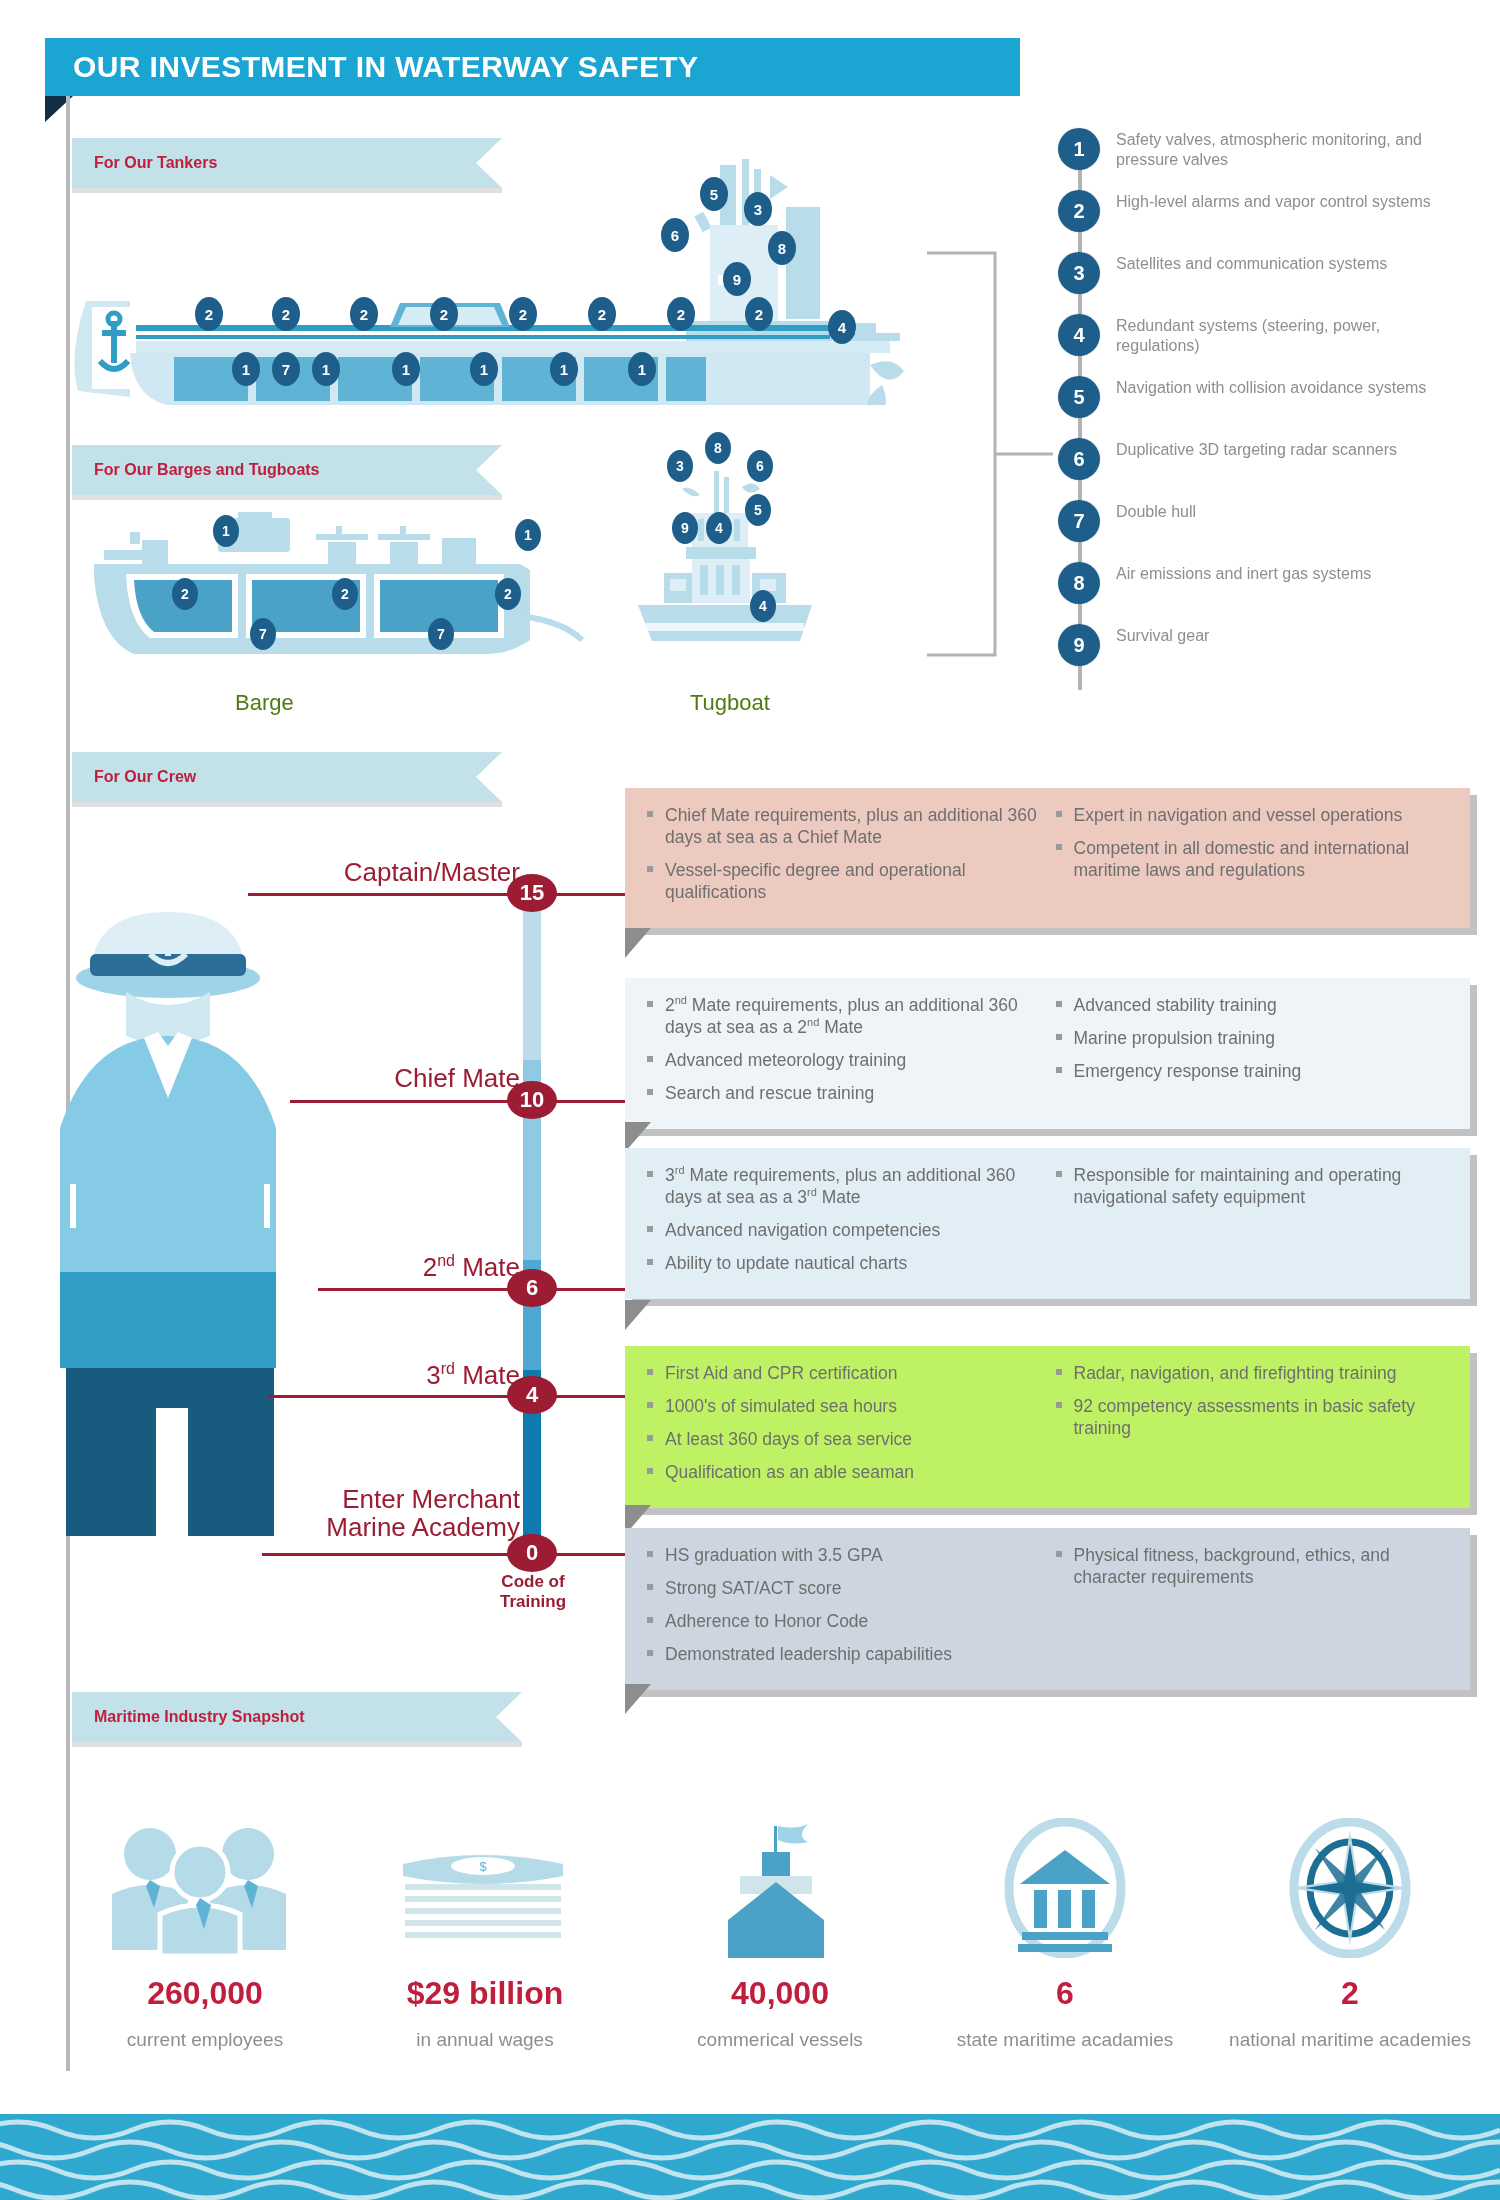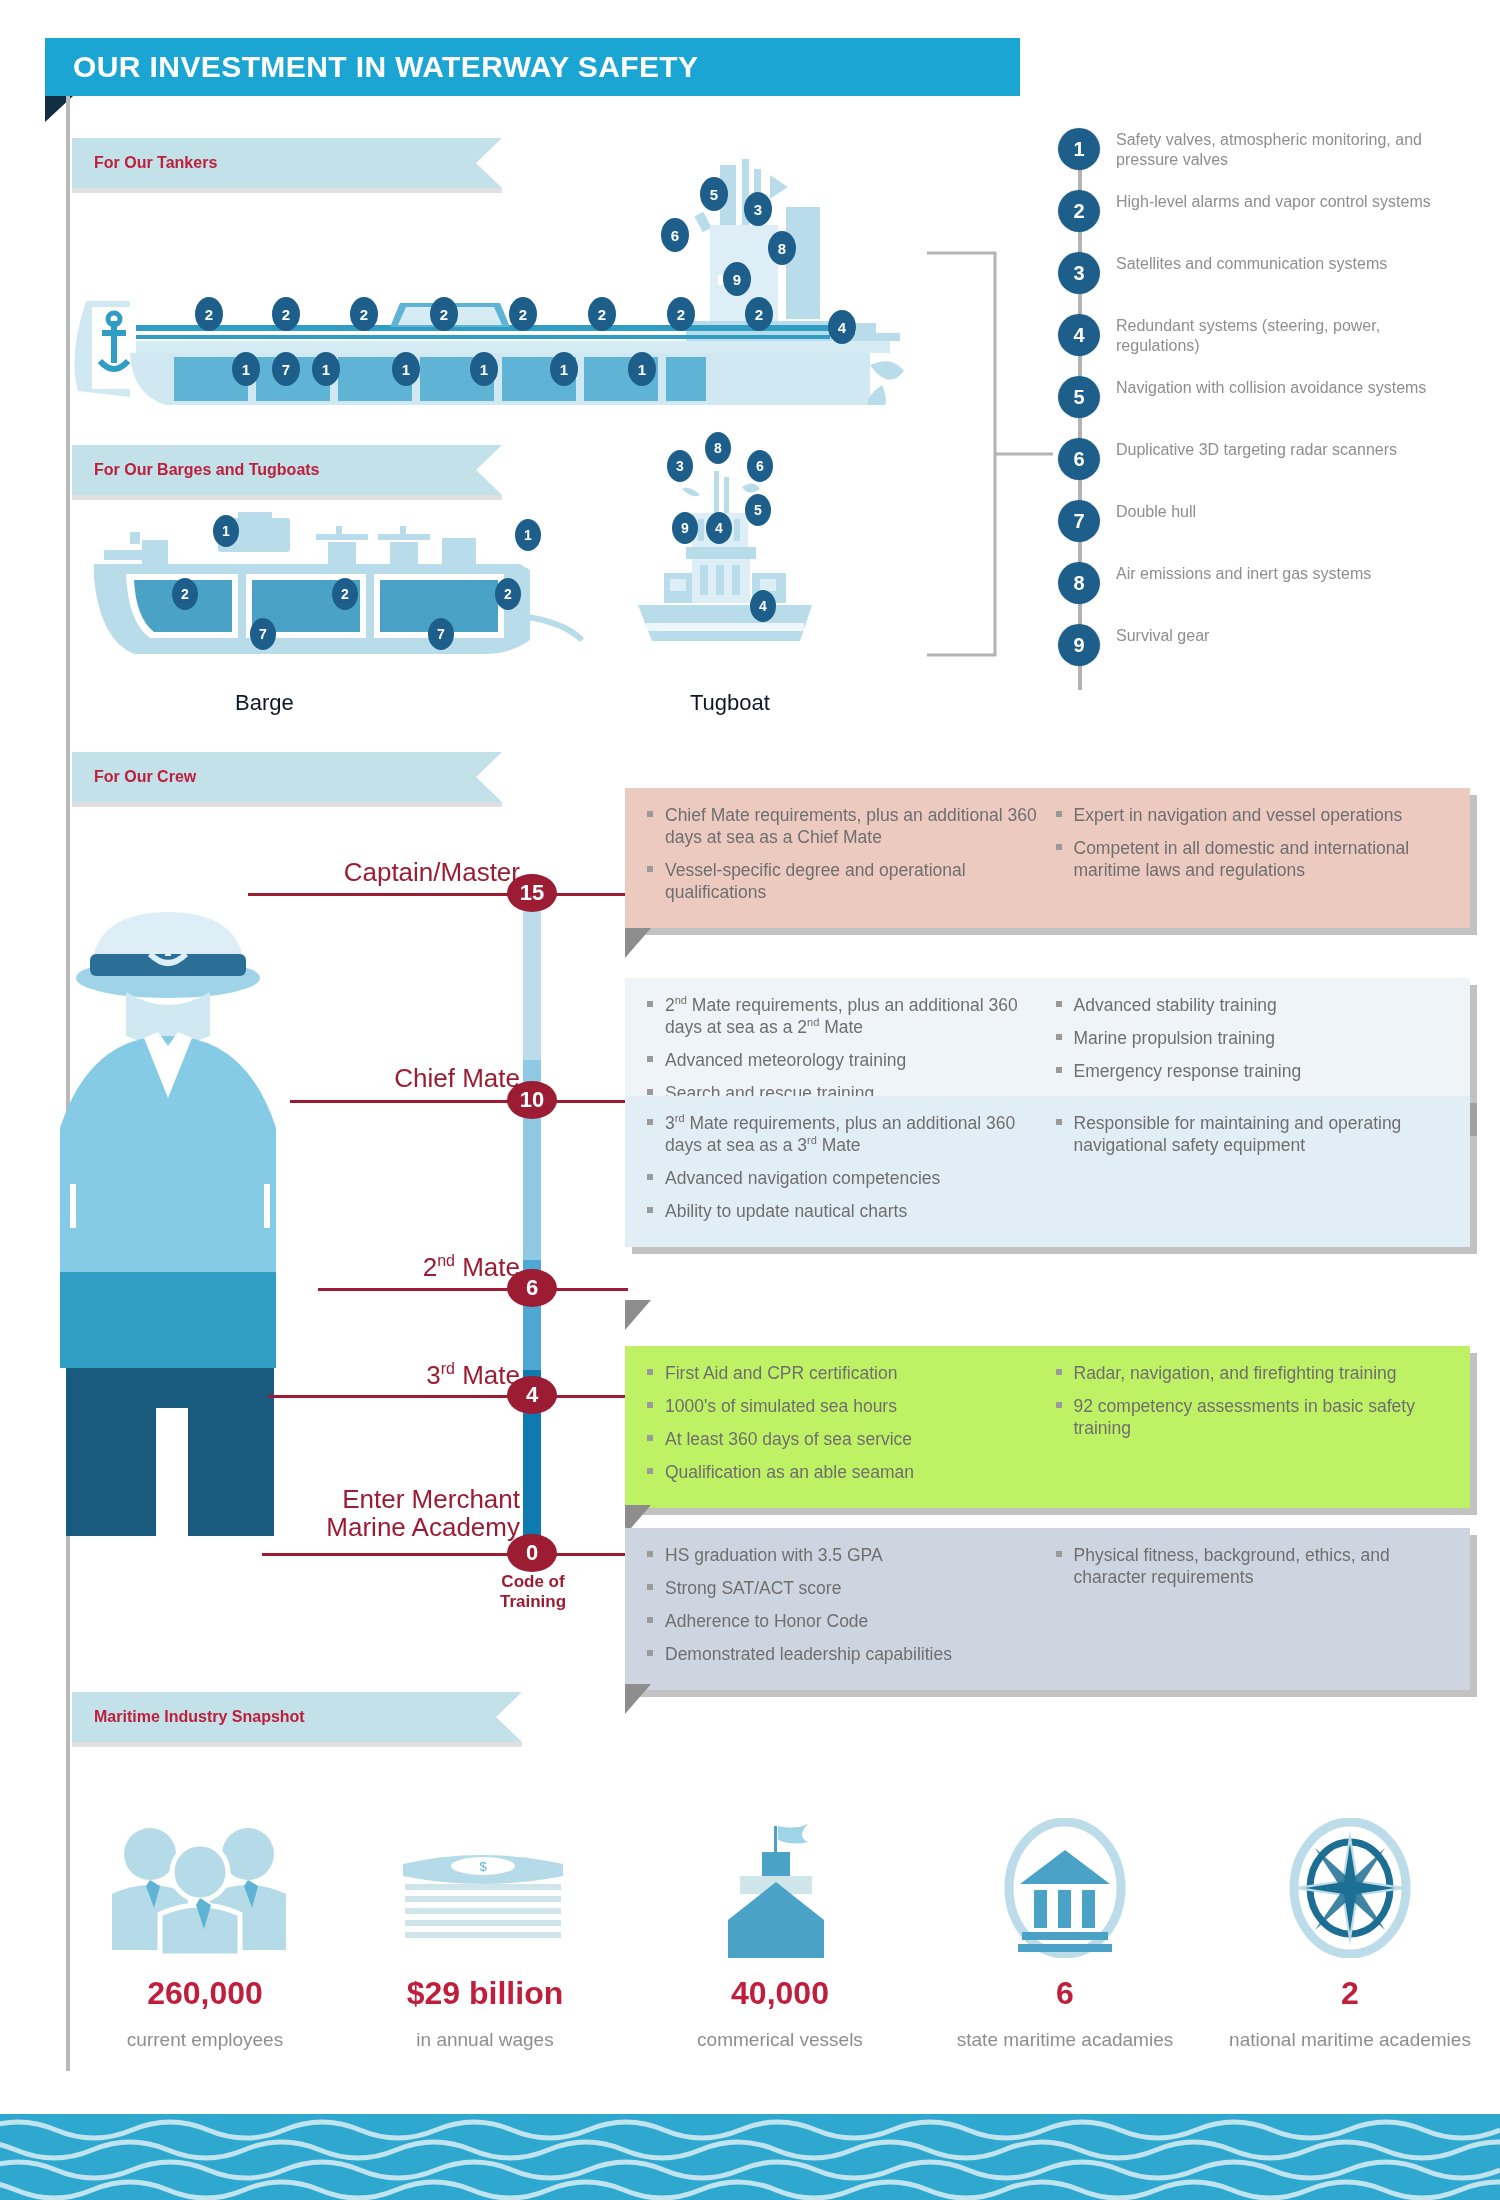--- a/index.html
+++ b/index.html
@@ -72,21 +72,21 @@
   
   .marker{
     position:absolute; width:28px;height:34px;border-radius:50%;
     background:#1d5f8a; color:#fff; font-size:15px; font-weight:bold;
     display:flex;align-items:center;justify-content:center;
     z-index:5;
   }
   .marker.sm{ width:26px;height:32px;font-size:14px; }
   
   .vessel-label{
-    position:absolute; color:#0f172a; font-size:22px;
+    position:absolute; color:#4d7c0f; font-size:22px;
   }
   .tl-row-line{
     position:absolute; height:3px; background:#9b1c33;
   }
   .tl-node{
     position:absolute; width:50px;height:38px;border-radius:50%;
     background:#9b1c33;color:#fff;font-weight:bold;font-size:22px;
     display:flex;align-items:center;justify-content:center; z-index:6;
   }
   .tl-label{
@@ -412,21 +412,21 @@
   </ul>
     </div>
 </div>
 <div class="box-tail" style="left:625px;top:1122px;"></div>
 
 <div class="tl-row-line" style="left:318px;top:1288px;width:210px;"></div>
 <div class="tl-row-line" style="left:556px;top:1288px;width:72px;"></div>
 <div class="tl-node" style="left:507px;top:1269px;">6</div>
 <div class="tl-label" style="left:240px;top:1252px;width:280px;"><span>2<sup>nd</sup> Mate</span></div>
 
-<div class="infobox" style="top:1096px;background:#e2eef6;">
+<div class="infobox" style="top:1148px;background:#e2eef6;">
   <div class="col">
       <ul>
     <li><span>3<sup>rd</sup> Mate requirements, plus an additional 360 days at sea as a 3<sup>rd</sup> Mate</span></li>
     <li><span>Advanced navigation competencies</span></li>
     <li><span>Ability to update nautical charts</span></li>
   </ul>
     </div>
   <div class="col right">
       <ul>
     <li><span>Responsible for maintaining and operating navigational safety equipment</span></li>

